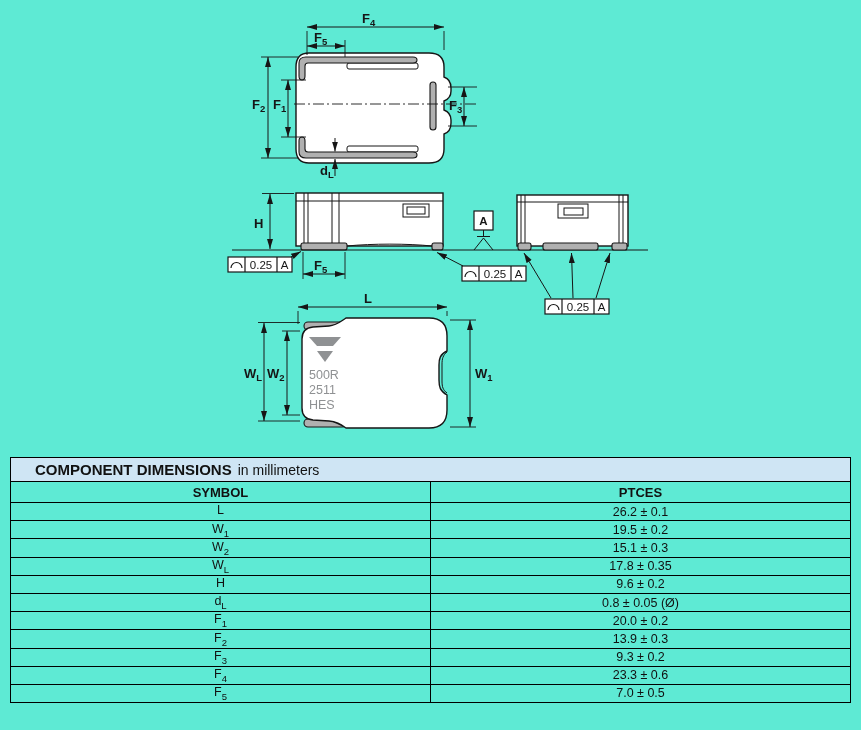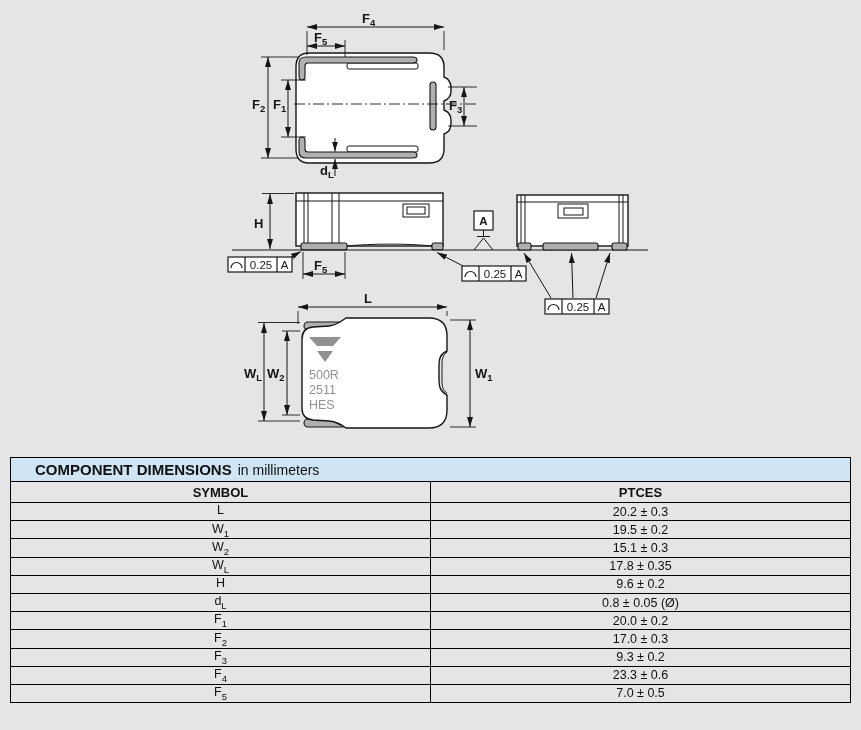--- a/index.html
+++ b/index.html
@@ -1,16 +1,16 @@
 <!DOCTYPE html>
 <html><head>
 <meta charset="utf-8">
 <style>
   html,body{margin:0;padding:0;background:#fff;}
-  .page{position:relative;width:861px;height:730px;background:#e5e5e5;overflow:hidden;
+  .page{position:relative;width:861px;height:730px;background:#5eead4;overflow:hidden;
         font-family:"Liberation Sans",sans-serif;color:#111;}
   svg text{font-family:"Liberation Sans",sans-serif;fill:#161616;}
   .lbl{font-size:13px;font-weight:bold;}
   .sub{font-size:9.5px;}
   .fcf-txt{font-size:11.5px;}
   .mark-txt{font-size:12.5px;fill:#8f9193;}
   .dim-table{position:absolute;left:10px;top:457px;width:841px;border-collapse:collapse;
              table-layout:fixed;}
   .dim-table,.dim-table td,.dim-table th{border:1.5px solid #000;}
   .dim-table .title-cell{background:#cfe5f4;height:23px;text-align:left;padding:0 0 0 24px;
@@ -208,21 +208,21 @@
     <tbody>
         <tr>
       <td class="title-cell" colspan="2"><span class="tb">COMPONENT DIMENSIONS</span><span class="tn">in millimeters</span></td>
     </tr>
     <tr>
       <th>SYMBOL</th>
       <th>PTCES</th>
     </tr>
     <tr>
           <td class="c"><span>L</span><sub></sub></td>
-          <td class="c">20.2 ± 0.3</td>
+          <td class="c">26.2 ± 0.1</td>
         </tr>
     <tr>
           <td class="c"><span>W</span><sub>1</sub></td>
           <td class="c">19.5 ± 0.2</td>
         </tr>
     <tr>
           <td class="c"><span>W</span><sub>2</sub></td>
           <td class="c">15.1 ± 0.3</td>
         </tr>
     <tr>
@@ -236,21 +236,21 @@
     <tr>
           <td class="c"><span>d</span><sub>L</sub></td>
           <td class="c">0.8 ± 0.05 (Ø)</td>
         </tr>
     <tr>
           <td class="c"><span>F</span><sub>1</sub></td>
           <td class="c">20.0 ± 0.2</td>
         </tr>
     <tr>
           <td class="c"><span>F</span><sub>2</sub></td>
-          <td class="c">17.0 ± 0.3</td>
+          <td class="c">13.9 ± 0.3</td>
         </tr>
     <tr>
           <td class="c"><span>F</span><sub>3</sub></td>
           <td class="c">9.3 ± 0.2</td>
         </tr>
     <tr>
           <td class="c"><span>F</span><sub>4</sub></td>
           <td class="c">23.3 ± 0.6</td>
         </tr>
     <tr>

